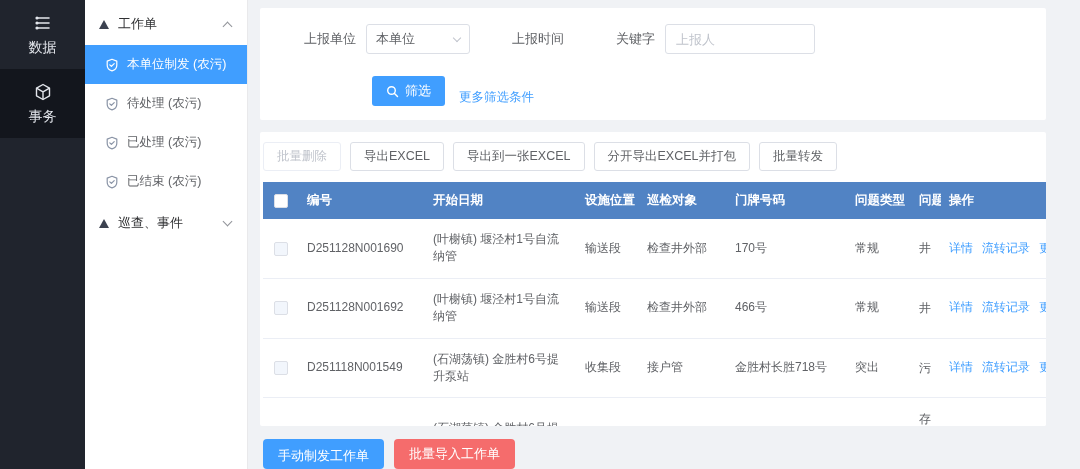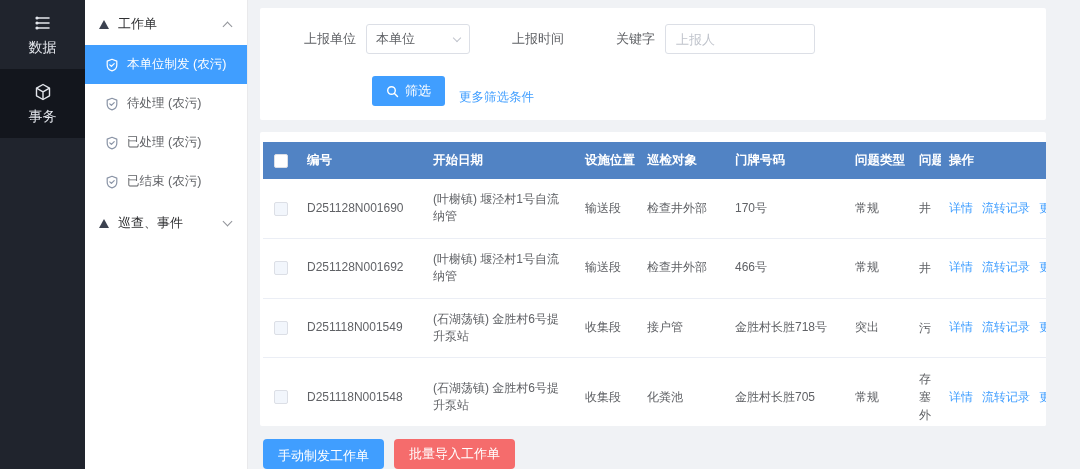--- a/index.html
+++ b/index.html
@@ -151,20 +151,27 @@
           <circle cx="5.5" cy="5.5" r="3.8"></circle>
             <path d="M8.5 8.5l3 3"></path>
         </svg>
         <span>筛选</span>
       </button>
       <span class="link-more">更多筛选条件</span>
     </div>
   </section>
 
   <section class="table-card">
+    <div class="toolbar">
+      <button class="btn disabled">批量删除</button>
+      <button class="btn">导出EXCEL</button>
+      <button class="btn">导出到一张EXCEL</button>
+      <button class="btn">分开导出EXCEL并打包</button>
+      <button class="btn">批量转发</button>
+    </div>
 
     <table>
       <colgroup>
         <col style="width:36px">
           <col style="width:126px">
           <col style="width:152px">
           <col style="width:62px">
         <col style="width:88px">
           <col style="width:120px">
           <col style="width:64px">

